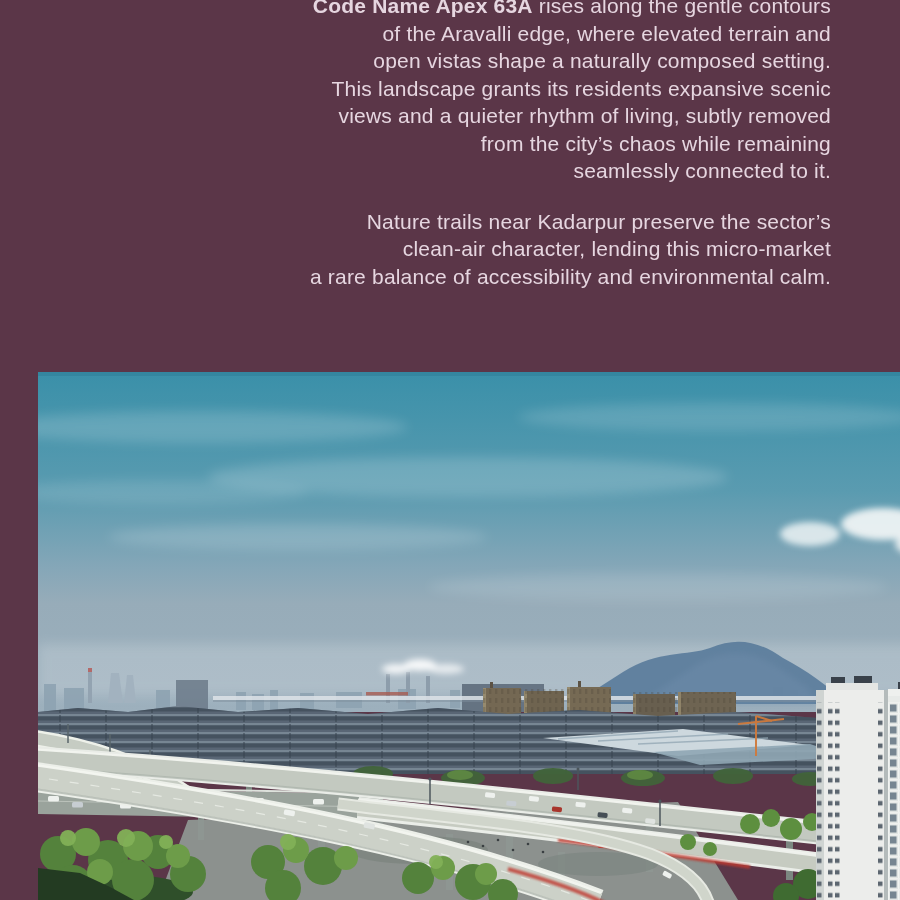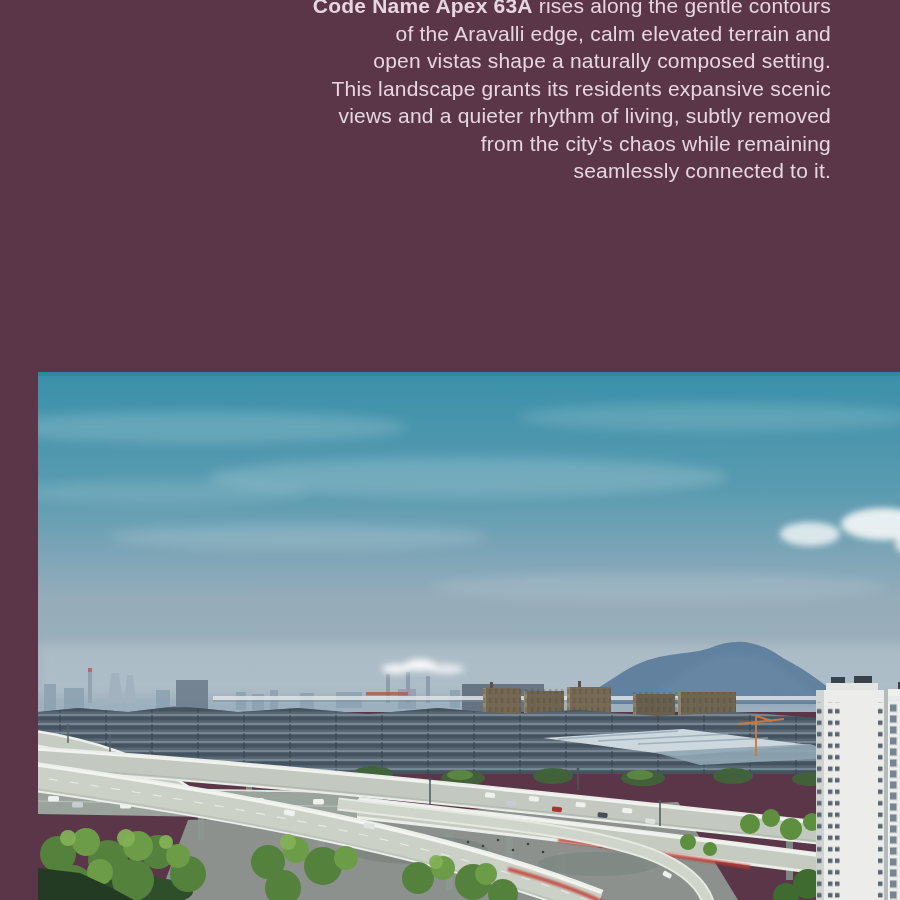--- a/index.html
+++ b/index.html
@@ -26,26 +26,29 @@
   .photo{position:relative;height:528px;}
   .photo svg{display:block;width:900px;height:528px;}
 </style>
 </head>
 <body>
 
 <div class="page">
 
   <section class="hero">
     <div class="copy">
-      <p class="p1"><span class="line-first"><strong>Code Name Apex 63A</strong><span> rises along the gentle contours</span></span><span class="line-first">of the Aravalli edge, calm elevated terrain and
+      <p class="p1"><span class="line-first"><strong>Code Name Apex 63A</strong><span> rises along the gentle contours</span></span><span class="line-first">of the Aravalli edge, where elevated terrain and
 open vistas shape a naturally composed setting.
 This landscape grants its residents expansive scenic
 views and a quieter rhythm of living, subtly removed
 from the city’s chaos while remaining
 seamlessly connected to it.</span></p>
+      <p class="p2">Nature trails near Kadarpur preserve the sector’s
+clean-air character, lending this micro-market
+a rare balance of accessibility and environmental calm.</p>
     </div>
   </section>
 
   <section class="photo" role="img" aria-label="Aerial view of a multi-level highway interchange surrounded by greenery, with dense rooftops, apartment towers, industrial chimneys and a hazy mountain on the horizon, and tall white residential towers on the right">
     <svg viewBox="0 0 900 528" preserveAspectRatio="none">
       <defs>
         <linearGradient id="sky" x1="0" y1="0" x2="0" y2="1">
           <stop offset="0" style="stop-color:var(--sky-top,#3a90a9)"></stop>
           <stop offset="0.35" stop-color="#5a9bb0"></stop>
           <stop offset="0.58" stop-color="#86a7b8"></stop>

